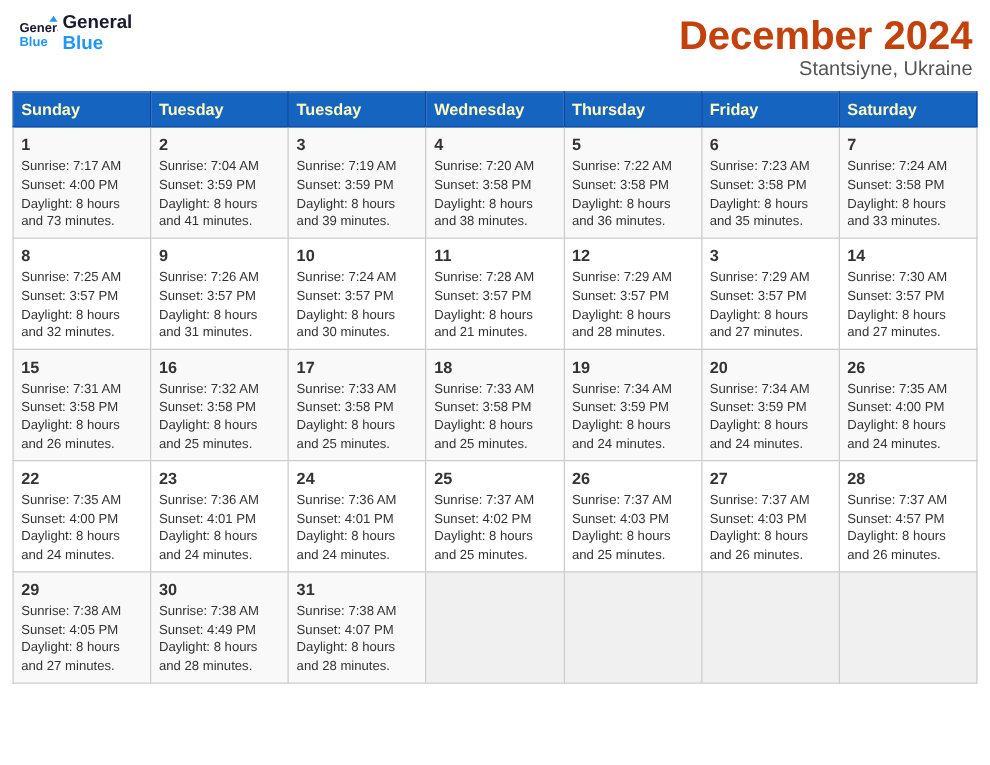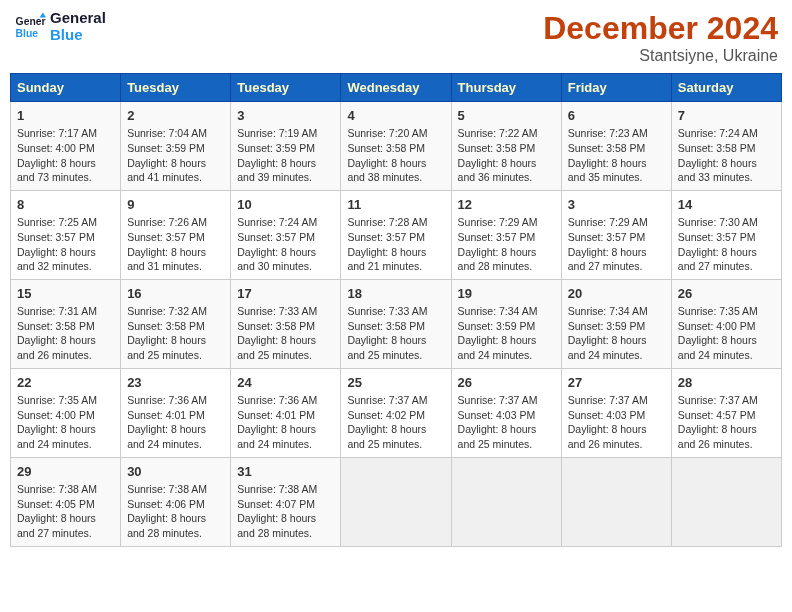--- a/index.html
+++ b/index.html
@@ -316,21 +316,21 @@
         <td>
           <span class="day-num">29</span>
           <div>Sunrise: 7:38 AM</div>
           <div>Sunset: 4:05 PM</div>
           <div>Daylight: 8 hours</div>
           <div>and 27 minutes.</div>
         </td>
         <td>
           <span class="day-num">30</span>
           <div>Sunrise: 7:38 AM</div>
-          <div>Sunset: 4:06 PM</div>
+          <div>Sunset: 4:49 PM</div>
           <div>Daylight: 8 hours</div>
           <div>and 28 minutes.</div>
         </td>
         <td>
           <span class="day-num">31</span>
           <div>Sunrise: 7:38 AM</div>
           <div>Sunset: 4:07 PM</div>
           <div>Daylight: 8 hours</div>
           <div>and 28 minutes.</div>
         </td>

